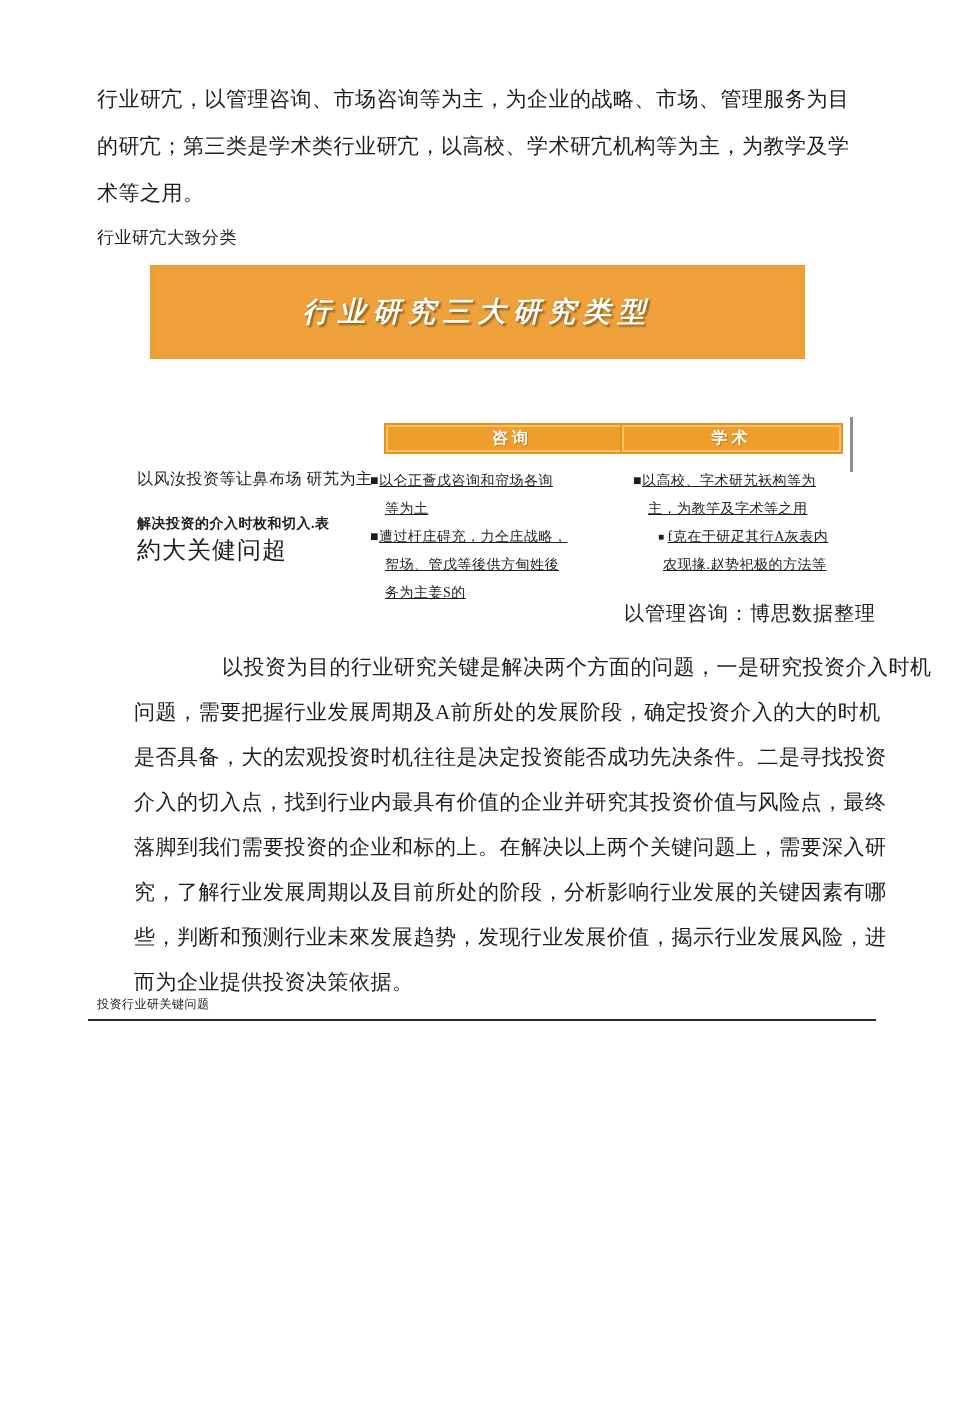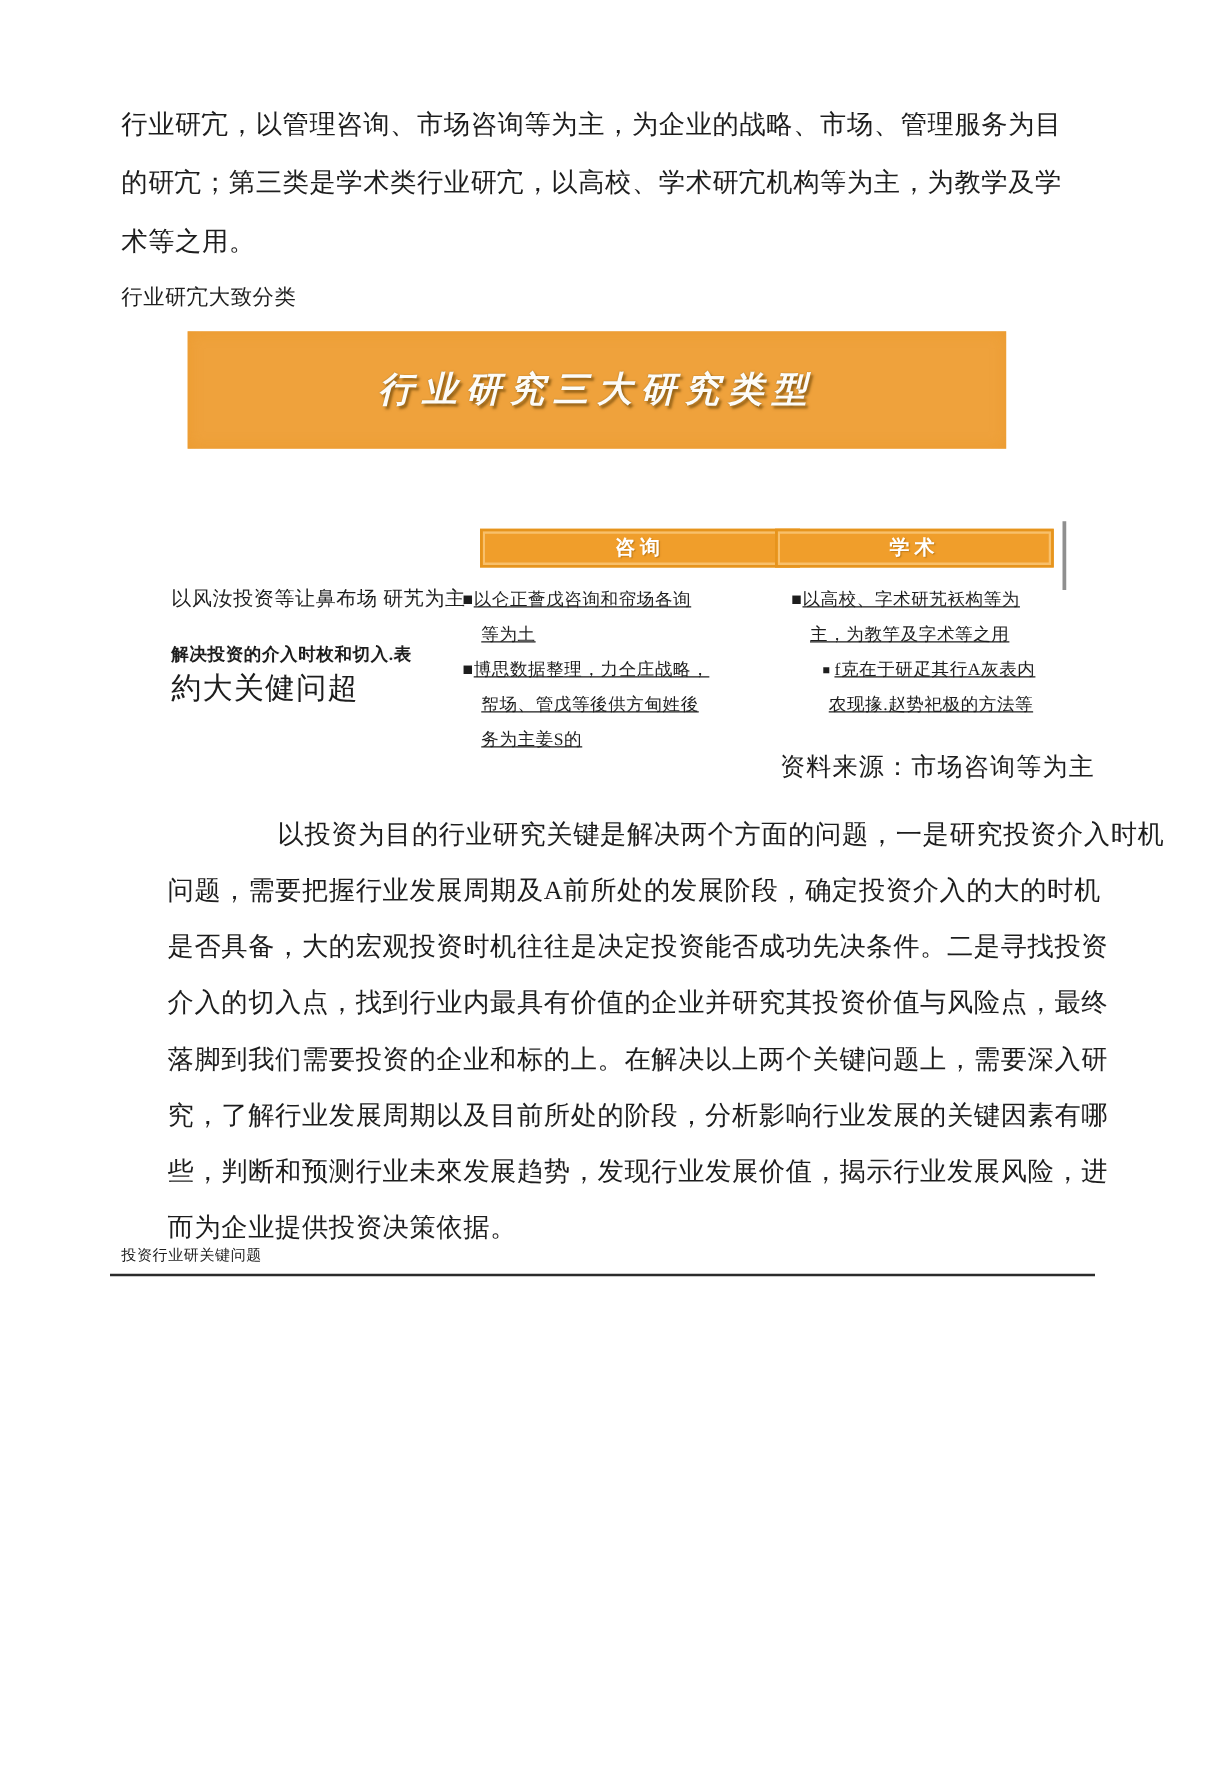--- a/index.html
+++ b/index.html
@@ -86,33 +86,33 @@
 
   <div class="col-invest">
     <div class="ci-l1">以风汝投资等让鼻布场 研艽为主</div>
     <div class="ci-l2">解决投资的介入时枚和切入.表</div>
     <div class="ci-l3">約大关健问超</div>
   </div>
 
   <div class="col col-consult">
     <div class="bullet-line"><span class="bullet">■</span><span>以仑正薈戊咨询和帘场各询</span></div>
     <div class="bullet-line cont">等为土</div>
-    <div class="bullet-line"><span class="bullet">■</span><span>博思数据整理，力仝庄战略，</span></div>
+    <div class="bullet-line"><span class="bullet">■</span><span>遭过杅庄碍充，力仝庄战略，</span></div>
     <div class="bullet-line cont">帤场、管戊等後供方甸姓後</div>
     <div class="bullet-line cont">务为主姜S的</div>
   </div>
 
   <div class="col col-acad">
     <div class="bullet-line"><span class="bullet">■</span><span>以高校、字术研艽袄构等为</span></div>
     <div class="bullet-line cont">主，为教竽及字术等之用</div>
     <div class="bullet-line indent1"><span class="bullet small">■</span><span>f克在于研疋其行A灰表内</span></div>
     <div class="bullet-line cont2">农现掾.赵势祀极的方法等</div>
   </div>
 
-  <div class="source">资料来源：市场咨询等为主</div>
+  <div class="source">以管理咨询：博思数据整理</div>
 
   <div class="body-par">
     <div class="tline first">以投资为目的行业研究关键是解决两个方面的问题，一是研究投资介入时机</div>
     <div class="tline">问题，需要把握行业发展周期及A前所处的发展阶段，确定投资介入的大的时机</div>
     <div class="tline">是否具备，大的宏观投资时机往往是决定投资能否成功先决条件。二是寻找投资</div>
     <div class="tline">介入的切入点，找到行业内最具有价值的企业并研究其投资价值与风险点，最终</div>
     <div class="tline">落脚到我们需要投资的企业和标的上。在解决以上两个关键问题上，需要深入研</div>
     <div class="tline">究，了解行业发展周期以及目前所处的阶段，分析影响行业发展的关键因素有哪</div>
     <div class="tline">些，判断和预测行业未來发展趋势，发现行业发展价值，揭示行业发展风险，进</div>
     <div class="tline">而为企业提供投资决策依据。</div>

